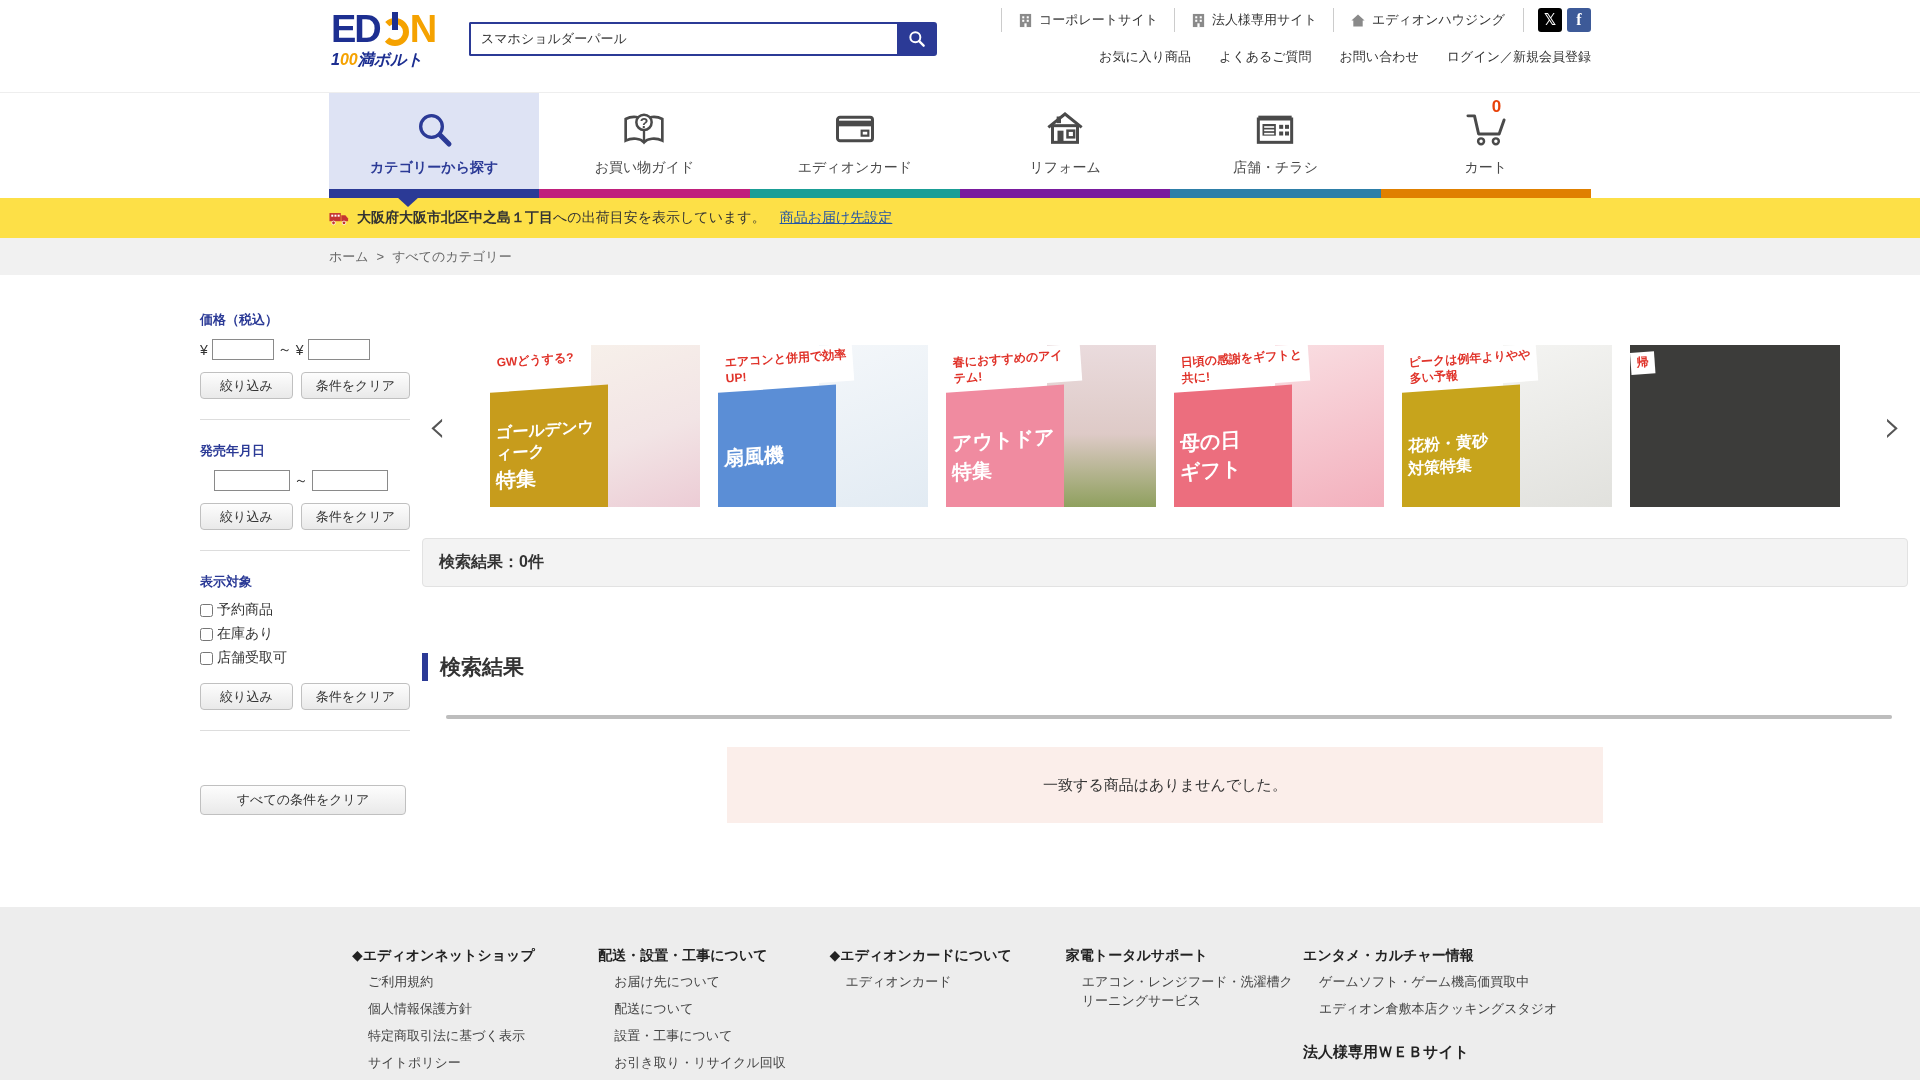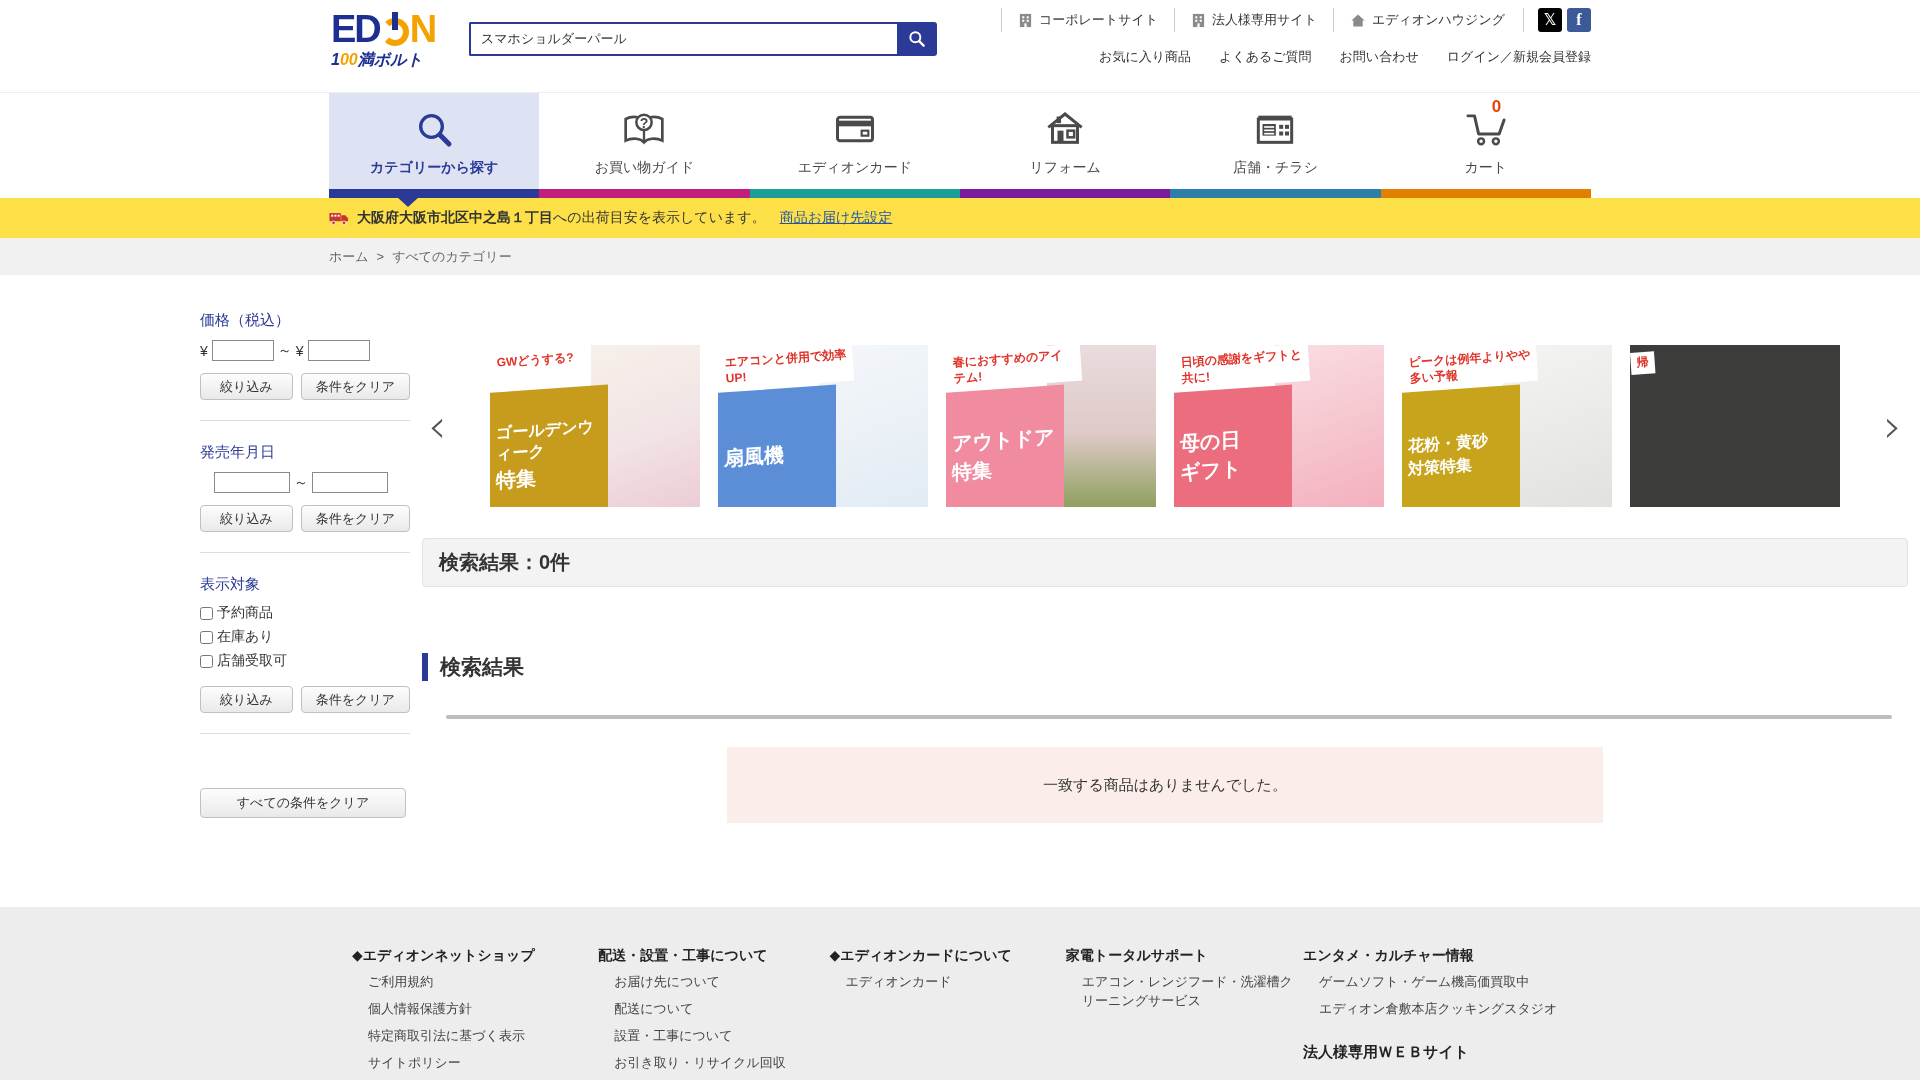--- a/index.html
+++ b/index.html
@@ -61,21 +61,21 @@
   
   .breadcrumb-bar { background:#f1f1f1; height:37px; }
   .breadcrumb-bar .container { display:flex; align-items:center; height:100%; font-size:13px; color:#666; gap:8px; }
   .breadcrumb-bar .crumb { cursor:pointer; }
 
   
   .page-body { width:1520px; margin:0 auto; padding-top:36px; display:flex; }
   .sidebar { width:210px; flex:none; }
   .main-col { flex:1; margin-left:12px; position:relative; }
 
-  .side-title { color:#2b3a96; font-size:15px; font-weight:normal; margin-bottom:10px; }
+  .side-title { color:#2b3a96; font-size:13px; font-weight:bold; margin-bottom:10px; }
   .side-row { font-size:14px; color:#333; display:flex; align-items:center; gap:4px; margin-bottom:12px; }
   .side-input { height:21px; border:1px solid #8a8a8a; background:#fff; }
   .input-price { width:62px; }
   .input-date { width:76px; }
   .btn-row { display:flex; gap:8px; margin-bottom:4px;border-radius:12px; }
   .gray-btn {
     font-size:13px; color:#333; background:linear-gradient(#fdfdfd,#e9e9e9);
     border:1px solid #c0c0c0; border-radius:4px; height:27px; padding:0 14px; cursor:pointer; white-space:nowrap;
   }
   .btn-filter { width:96px; }
@@ -111,21 +111,21 @@
   .carousel-arrow {
     position:absolute; top:50%; transform:translateY(-50%); font-size:46px; color:#555;
     background:none; border:none; cursor:pointer; line-height:1; font-family:"DejaVu Sans",sans-serif; font-weight:200;
   }
   .arrow-prev { left:6px; }
   .arrow-next { right:6px; }
 
   
   .count-bar {
     margin-top:31px; height:49px; background:#f3f3f3; border:1px solid #e2e2e2; border-radius:4px;
-    display:flex; align-items:center; padding-left:16px; font-size:20px; font-weight:bold; color:#333;
+    display:flex; align-items:center; padding-left:16px; font-size:16px; font-weight:bold; color:#333;
   }
   .section-head { margin-top:66px; display:flex; align-items:center; }
   .section-head .blue-bar { width:6px; height:28px; background:#2b3a96; margin-right:12px; }
   .section-head h2 { font-size:21px; color:#333; font-weight:bold; }
   .hr-track { margin-top:34px; margin-left:24px; margin-right:16px; height:4px; background:#e9e9e9; border-radius:2px; position:relative; cursor:pointer; }
   .hr-thumb { position:absolute; left:0; top:0; height:4px; width:100%; background:#bdbdbd; border-radius:2px; }
   .empty-box {
     margin:28px auto 0; width:876px; height:76px; background:#fbeeea;
     display:flex; align-items:center; justify-content:center; font-size:15px; color:#333;
   }

